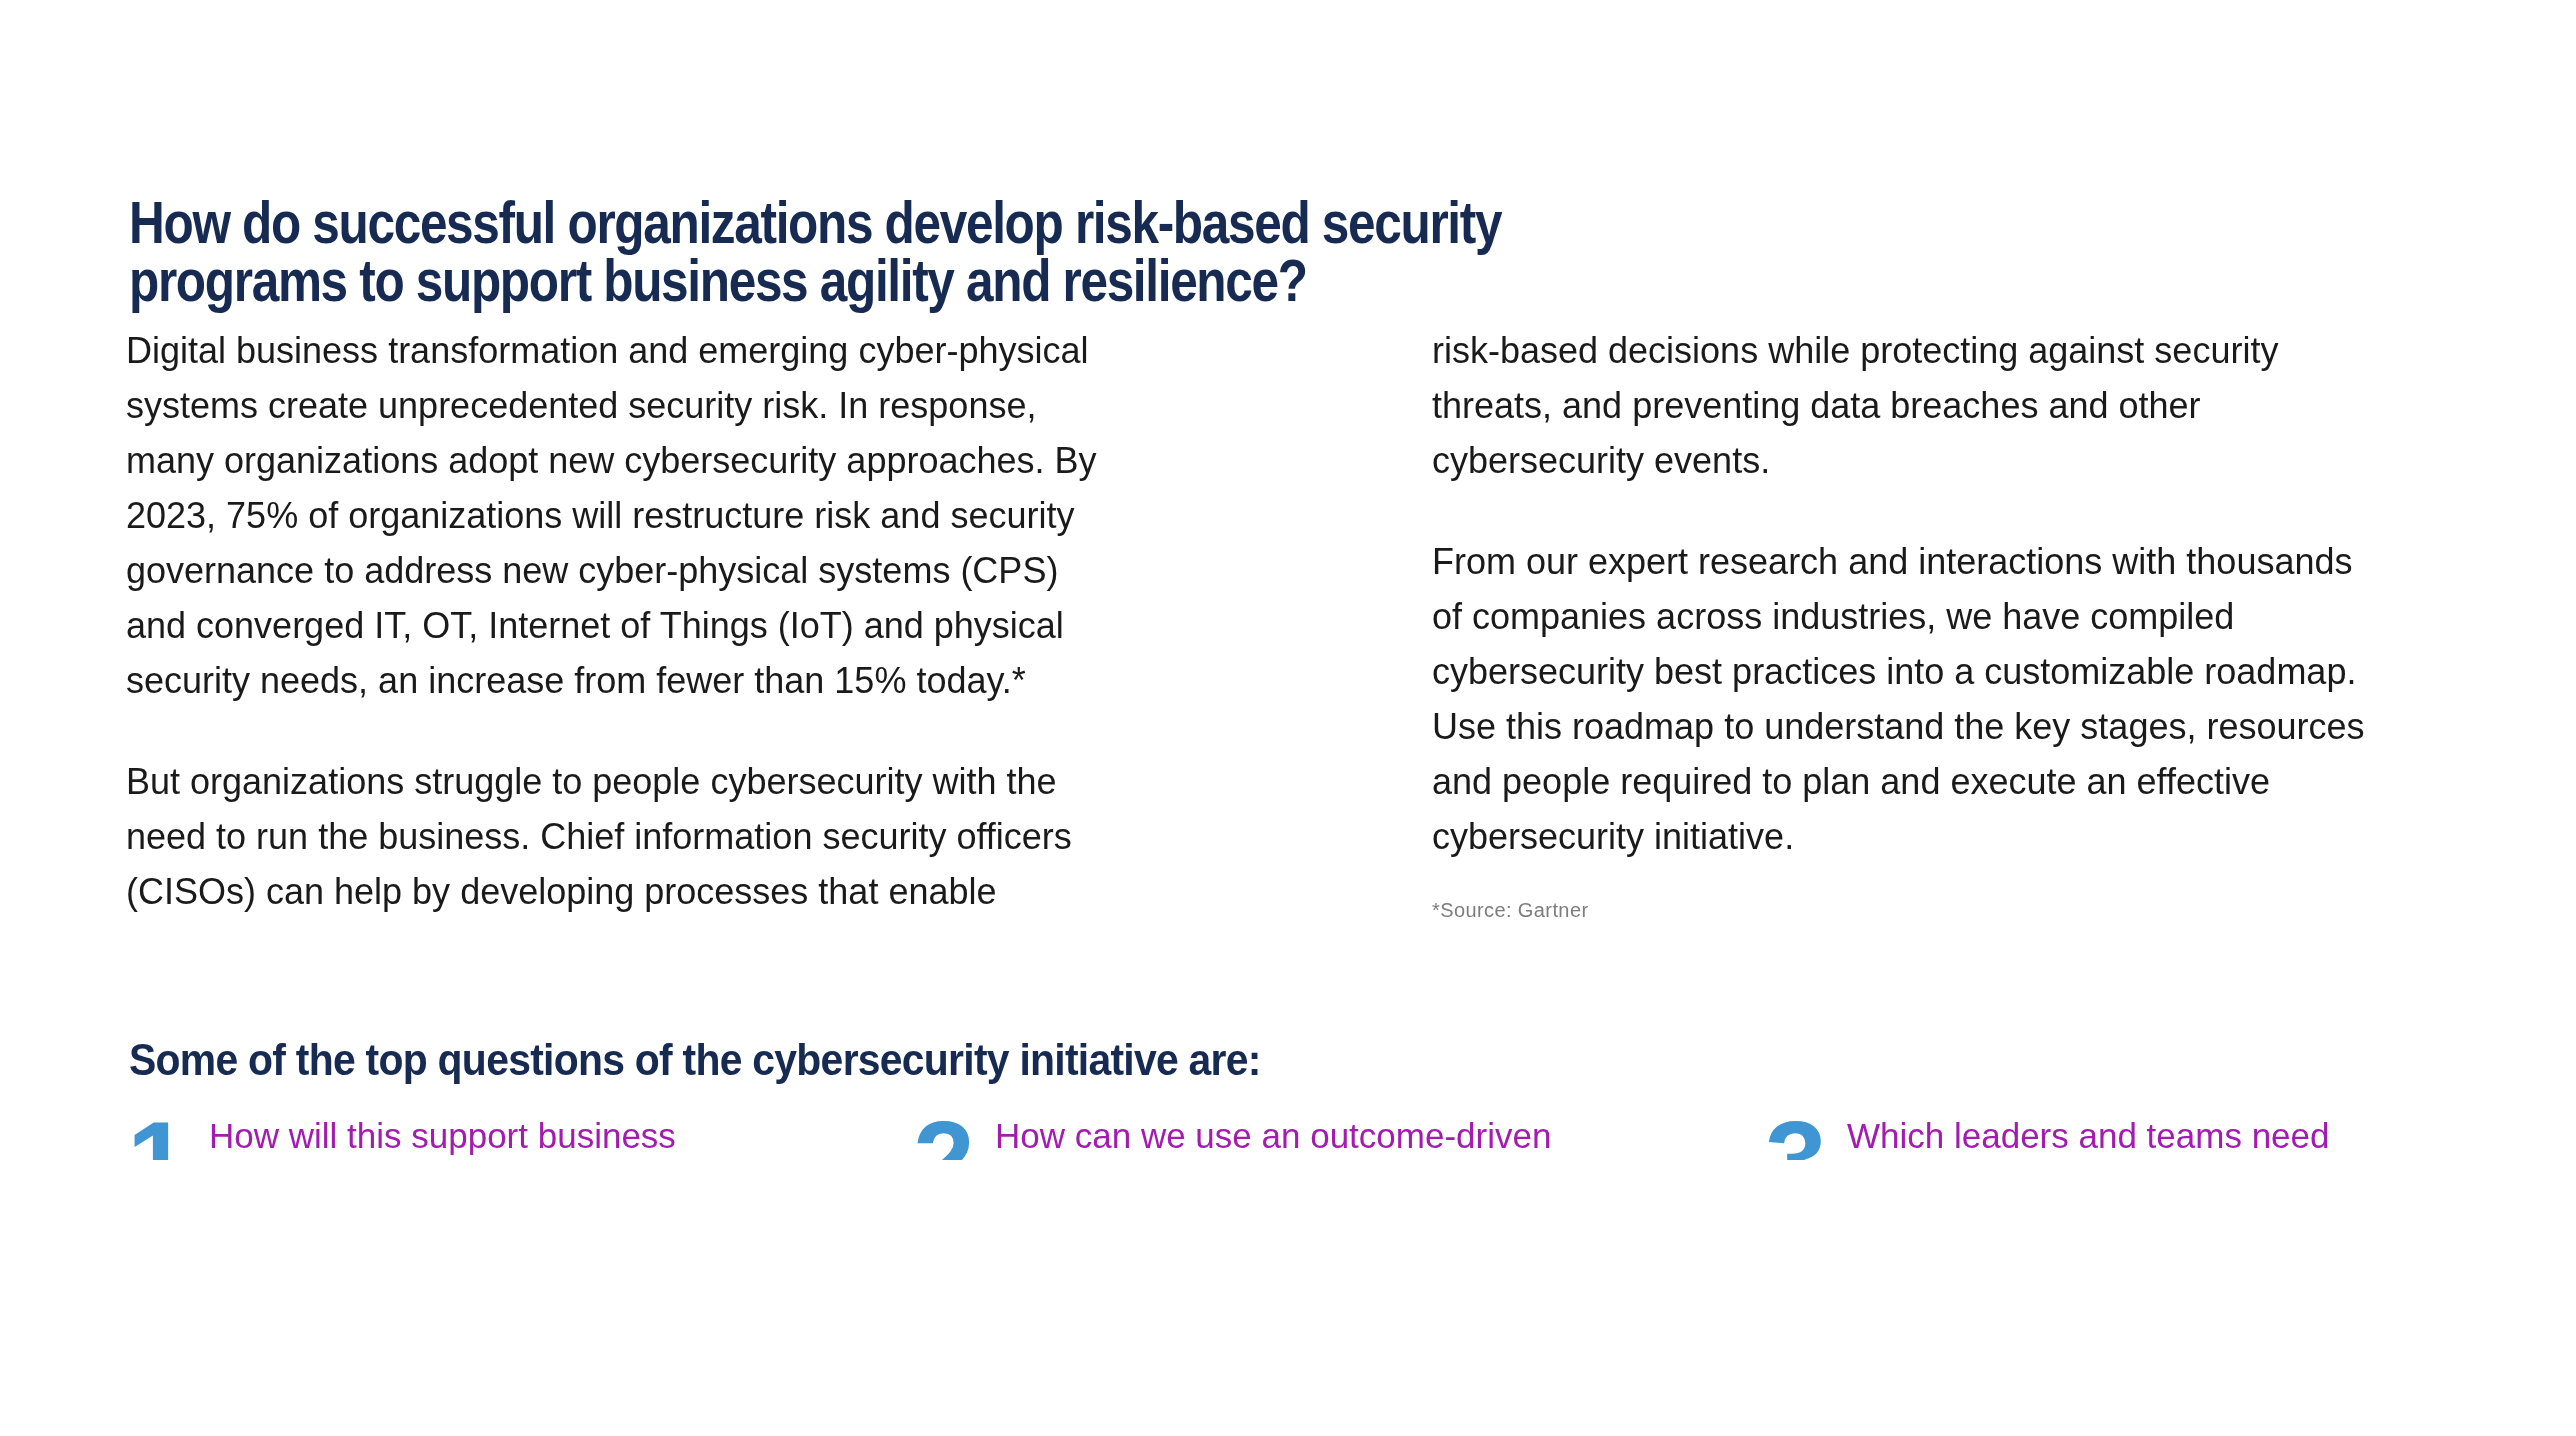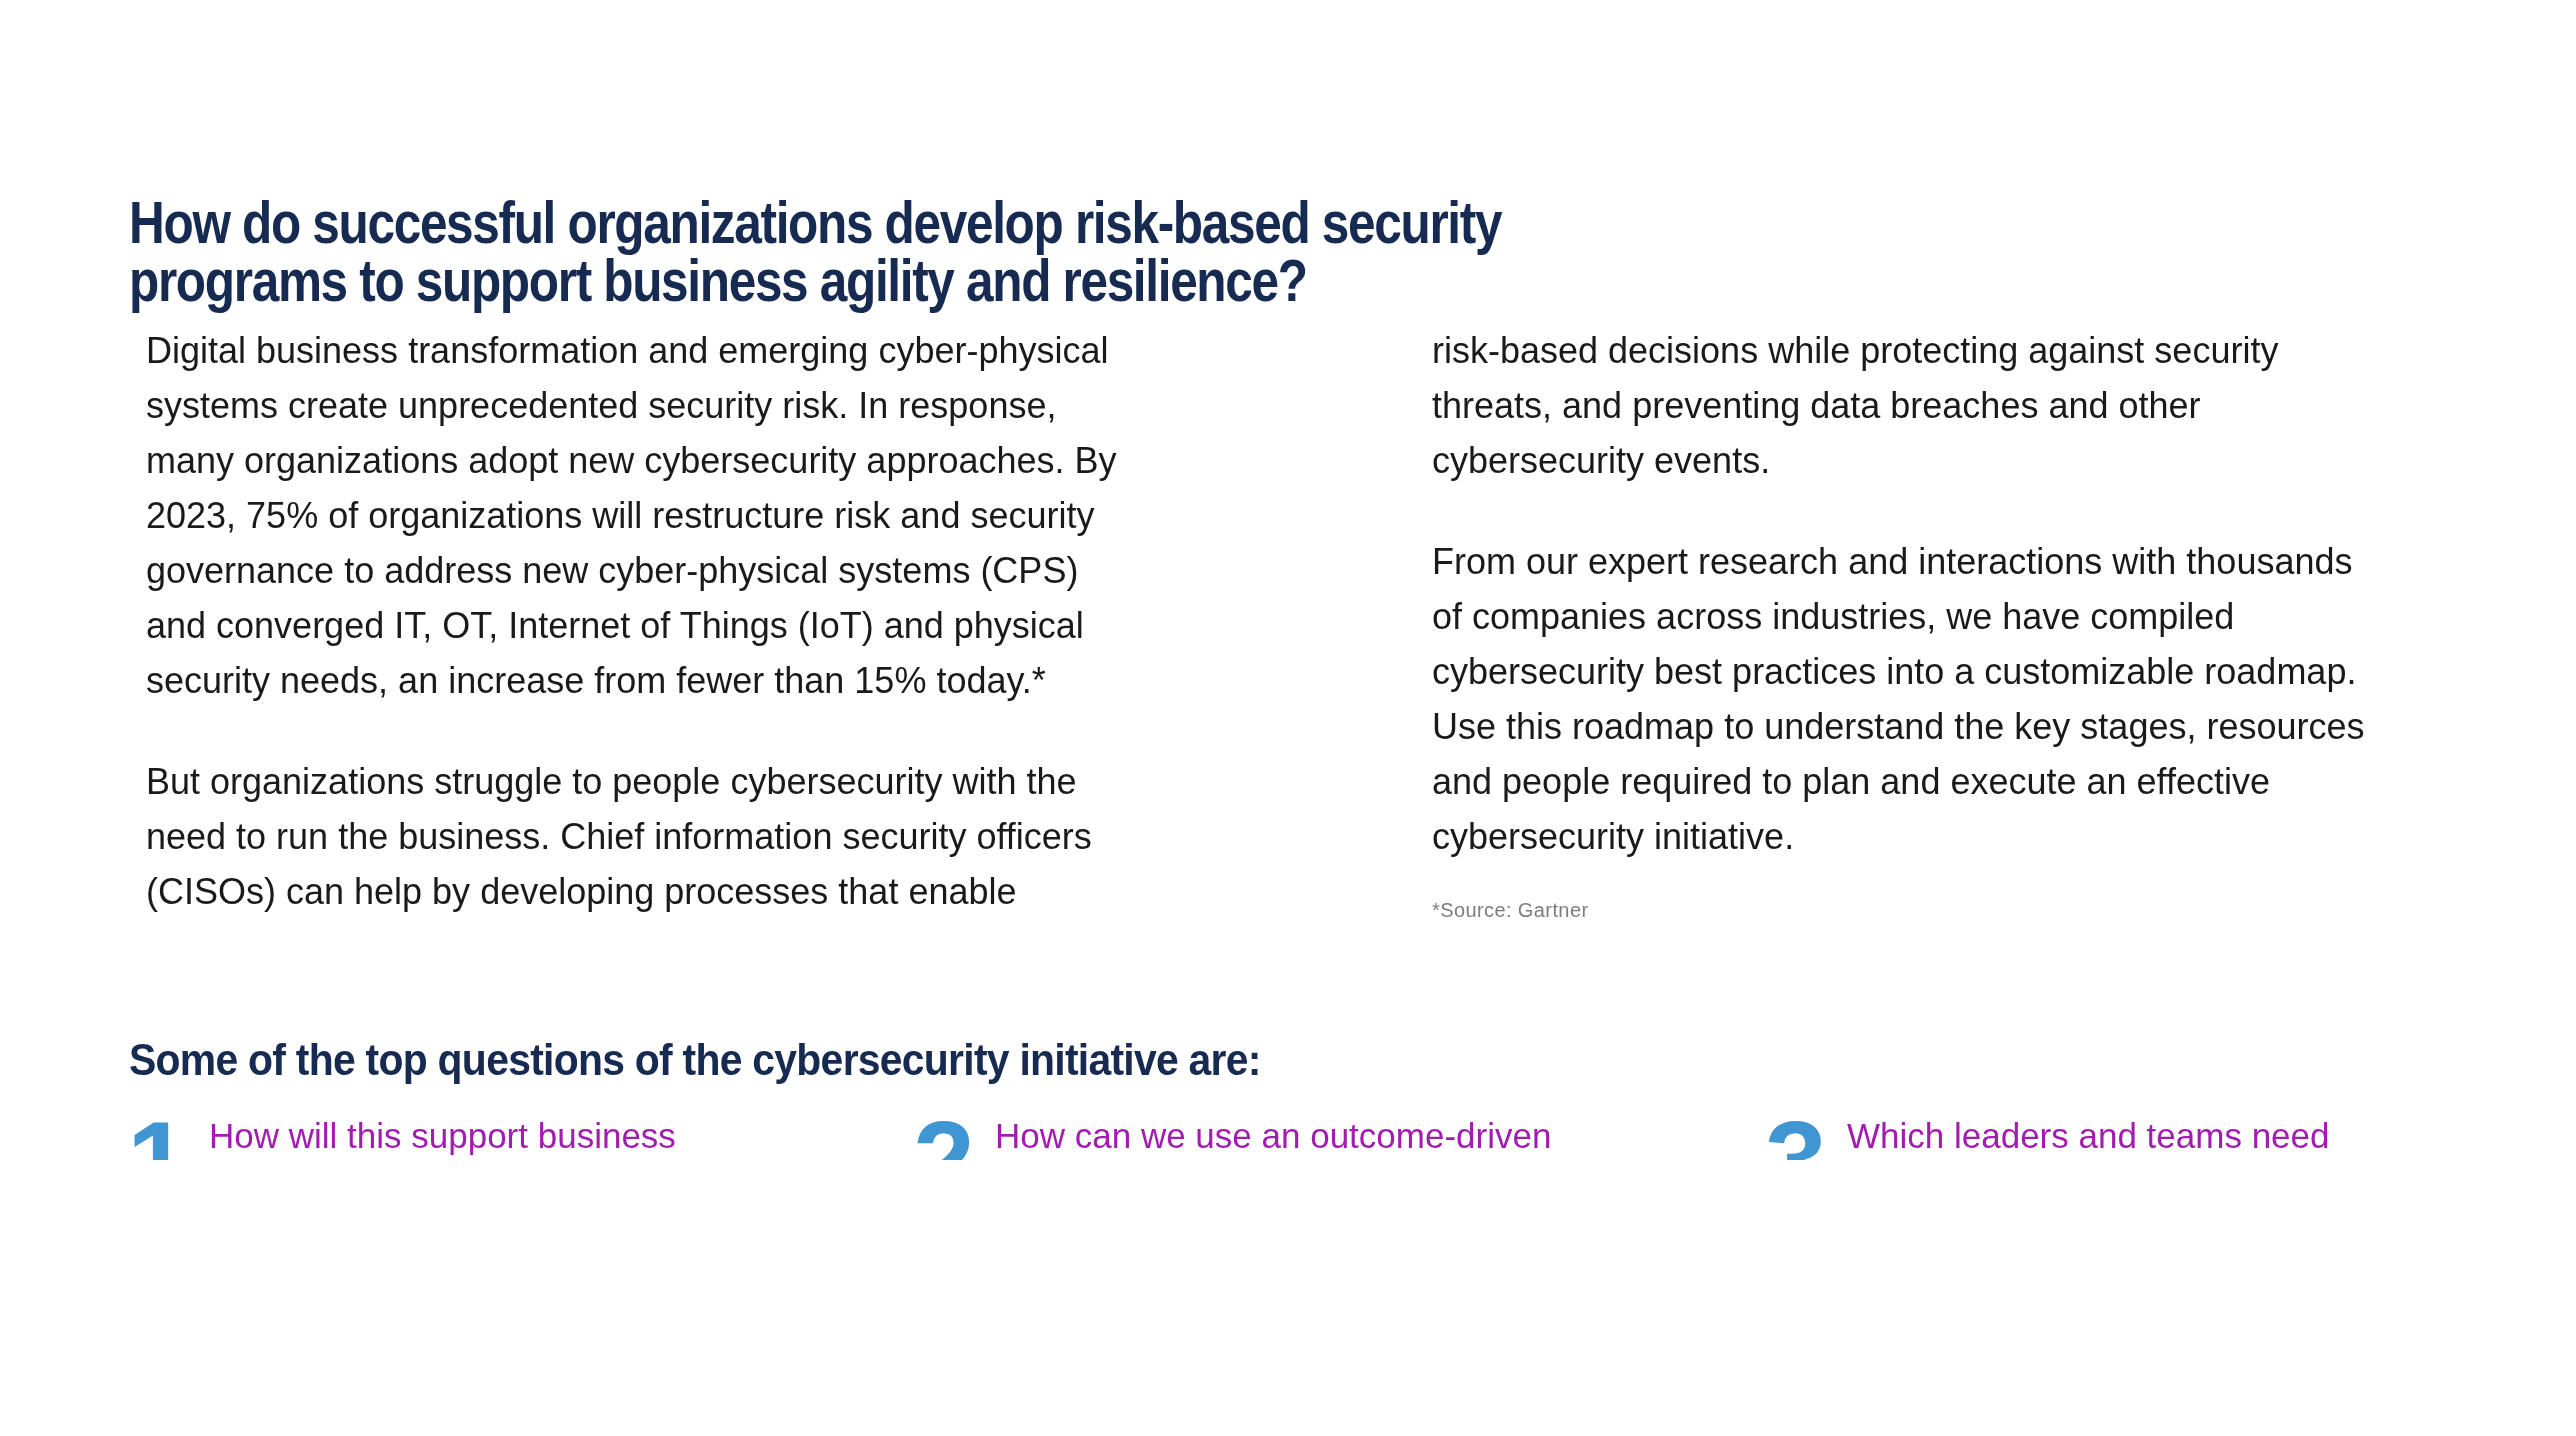--- a/index.html
+++ b/index.html
@@ -17,21 +17,21 @@
     color:#162a52;
     white-space:pre-line;
     transform:scaleX(0.84);transform-origin:0 0;
   }
   .col{
     position:absolute;top:323px;
     font-size:36px;line-height:55px;
     color:#1a1a1a;
     letter-spacing:0;
   }
-  .col-left{left:146px;width:1125px;}
+  .col-left{left:126px;width:1125px;}
   .col-right{left:1432px;width:1109px;}
   .col p{margin:0 0 46px 0;white-space:pre-line;}
   .source-note{
     font-size:20px;line-height:28.5px;color:#7d7d7d;
     margin-top:-14.3px;letter-spacing:0.4px;
   }
   .questions-heading{
     position:absolute;left:129px;top:999px;width:1743px;
     font-size:44px;font-weight:bold;line-height:48px;
     letter-spacing:-0.8px;

